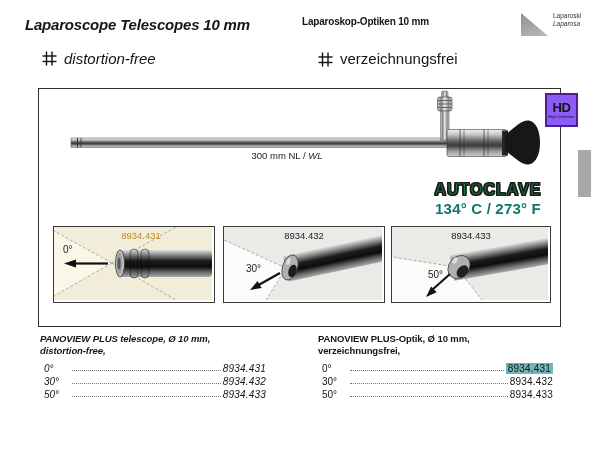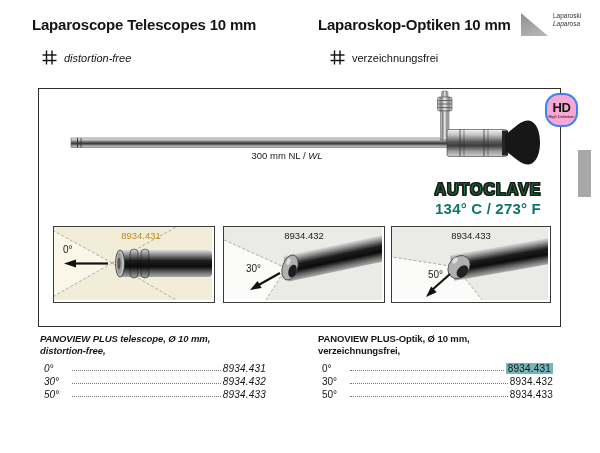--- a/index.html
+++ b/index.html
@@ -1,45 +1,45 @@
 <!DOCTYPE html>
 <html style="--highlight-teal: #74b6b8; --inset-code-orange: #c08a20; --inset-bg-cream: #f2edd8; --inset-bg-gray: #eaeae7;"><head>
 <meta charset="utf-8">
 <style>
   html,body { margin:0; padding:0; background:#fff; }
   body { width:600px; height:453px; overflow:hidden; position:relative;
          font-family:"Liberation Sans", sans-serif; color:#151515; }
   .abs { position:absolute; }
 
   
-  .title-en { left:32px; top:16px; font-size:15px; font-weight:bold; letter-spacing:-0.2px; }
-  .title-de { left:318px; top:16px; font-size:15px; font-weight:bold; letter-spacing:-0.2px; }
+  .title-en { left:25px; top:16px; font-size:15px; font-weight:bold; font-style:italic; letter-spacing:-0.2px; }
+  .title-de { left:302px; top:16px; font-size:10px; font-weight:bold; letter-spacing:-0.2px; }
   .sub-row { display:flex; align-items:center; gap:7px; }
   .sub-en { left:42px; top:50px; }
-  .sub-de { left:330px; top:50px; }
-  .sub-row span { font-size:11px; }
+  .sub-de { left:318px; top:50px;align-items:flex-end; }
+  .sub-row span { font-size:15px; }
   .sub-en span { font-style:italic; }
   .grid-ic { width:15px; height:15px; display:block; }
 
   .logo-tri { left:521px; top:13px; width:27px; height:23px;
               background:linear-gradient(160deg,#8f8f8f,#b9b9b9);
               clip-path:polygon(0 0, 100% 100%, 0 100%); }
   .logo-text { left:553px; top:12px; font-size:6.5px; line-height:8px; width:60px;
                white-space:nowrap; color:#333; }
   .logo-text .l2 { font-style:italic; }
 
   
   .main-box { left:38px; top:88px; width:521px; height:237px; border:1px solid #2e2e2e; background:#fff; }
   .scope-svg { position:absolute; left:0; top:0; }
 
   .length-label { left:168px; top:61px; width:160px; text-align:center; font-size:9.5px; color:#222; }
   .length-label .it { font-style:italic; }
 
-  .hd-badge { left:506px; top:4px; width:29px; height:30px; background:#f9a8d4;
-              border:2px solid #3b82f6; border-radius:14px; display:flex; flex-direction:column;
+  .hd-badge { left:506px; top:4px; width:29px; height:30px; background:#8b5cf6;
+              border:2px solid #4c1d95; border-radius:0; display:flex; flex-direction:column;
               align-items:center; justify-content:center; z-index:3; }
   .hd-main { font-size:13px; font-weight:bold; line-height:13px; letter-spacing:-0.5px; }
   .hd-sub  { font-size:4px; line-height:5px; white-space:nowrap; }
 
   .autoclave { left:382px; top:92px; width:134px; text-align:center; }
   .auto-outline { font-size:16px; font-weight:bold; letter-spacing:1px; color:#15803d;
                   -webkit-text-stroke:1.2px #1c1c1c;
                   text-shadow:-1px -1px 0 #1c1c1c, 1px -1px 0 #1c1c1c, -1px 1px 0 #1c1c1c, 1px 1px 0 #1c1c1c; }
   .auto-temp { font-size:15px; font-weight:bold; color:#0f766e; margin-top:1px; letter-spacing:0.2px; }
 

